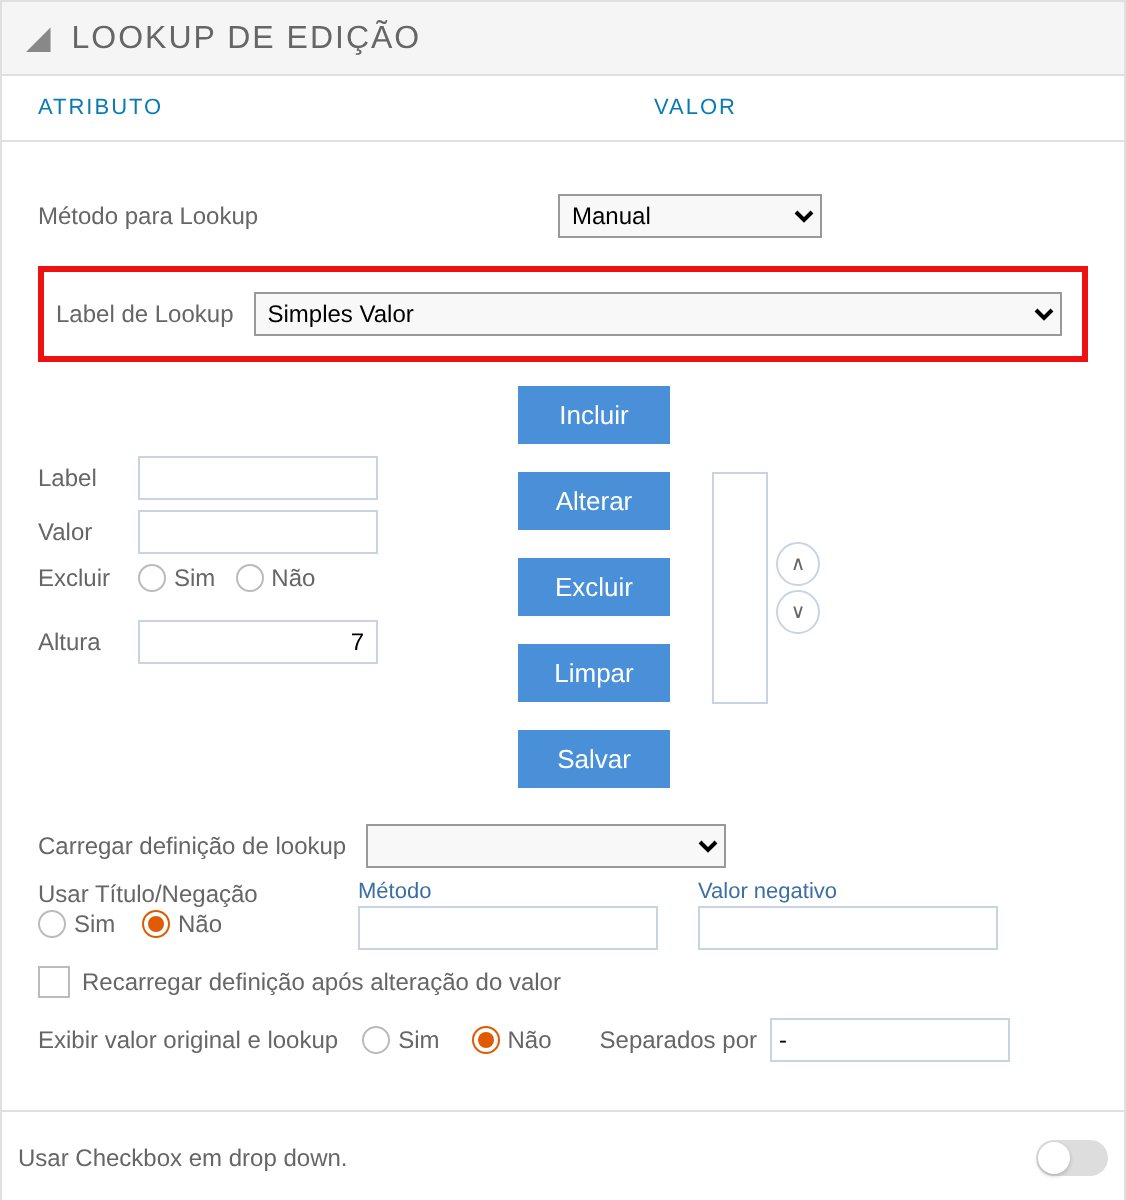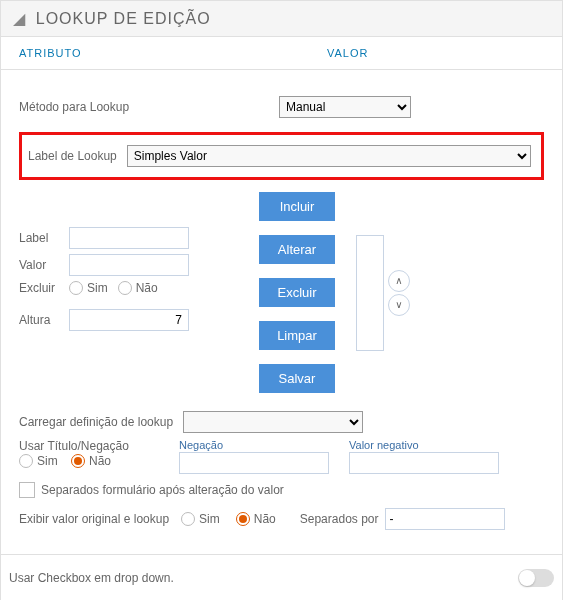--- a/index.html
+++ b/index.html
@@ -150,32 +150,32 @@
             <span class="radio"></span>
             <span class="label-gray">Sim</span>
           </span>
           <span class="radio-wrap">
             <span class="radio checked"></span>
             <span class="label-gray">Não</span>
           </span>
         </div>
       </div>
       <div class="tn-col">
-        <span class="label-blue">Negação</span>
+        <span class="label-blue">Método</span>
         <input type="text" style="width: 150px;">
       </div>
       <div class="tn-col">
         <span class="label-blue">Valor negativo</span>
         <input type="text" style="width: 150px;">
       </div>
     </div>
 
     <div class="chk-row">
       <span class="checkbox"></span>
-      <span class="label-gray">Separados formulário após alteração do valor</span>
+      <span class="label-gray">Recarregar definição após alteração do valor</span>
     </div>
 
     <div class="row" style="margin-top:10px;flex-wrap:wrap;gap:6px">
       <span class="label-gray">Exibir valor original e lookup</span>
       <span class="radio-wrap" style="margin-left:6px">
         <span class="radio"></span>
         <span class="label-gray">Sim</span>
       </span>
       <span class="radio-wrap">
         <span class="radio checked"></span>

